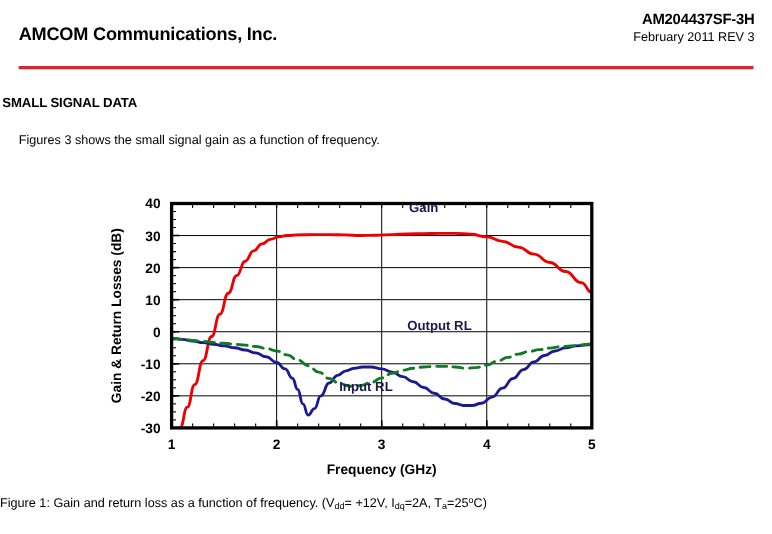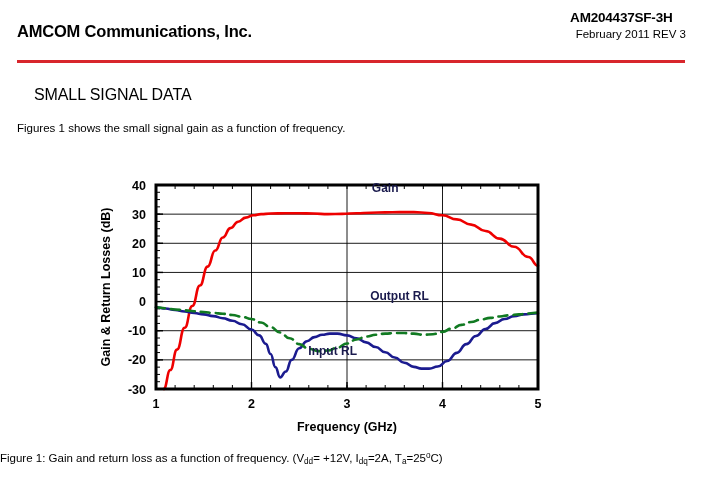--- a/index.html
+++ b/index.html
@@ -27,21 +27,21 @@
     position: absolute;
     left: 17px; top: 22px;
     font-size: 16.5px;
     font-weight: bold;
     letter-spacing: -0.2px;
     white-space: nowrap;
   }
   .hdr-right {
     position: absolute;
     right: 16px; top: 10px;
-    text-align: center;
+    text-align: right;
   }
   .hdr-part {
     font-size: 13.5px;
     font-weight: bold;
     letter-spacing: -0.2px;
     white-space: nowrap;
   }
   .hdr-rev {
     margin-top: 3px;
     font-size: 11.5px;
@@ -52,23 +52,23 @@
   .hdr-rule {
     position: absolute;
     left: 17px; top: 60px;
     width: 668px; height: 3px;
     background: #d8262c;
   }
 
   
   .sec-title {
     position: absolute;
-    left: 34px; top: 86px;
-    font-size: 16px;
-    font-weight: normal;
+    left: 2px; top: 86px;
+    font-size: 12px;
+    font-weight: bold;
     letter-spacing: -0.1px;
   }
   .sec-intro {
     position: absolute;
     left: 17px; top: 122px;
     font-size: 11.5px;
   }
 
   
   #figure {
@@ -96,21 +96,21 @@
   <div class="hdr">
     <div class="hdr-company">AMCOM Communications, Inc.</div>
     <div class="hdr-right">
       <div class="hdr-part">AM204437SF-3H</div>
       <div class="hdr-rev">February 2011  REV 3</div>
     </div>
   </div>
   <div class="hdr-rule"></div>
 
   <div class="sec-title">SMALL SIGNAL DATA</div>
-  <div class="sec-intro">Figures 1 shows the small signal gain as a function of frequency.</div>
+  <div class="sec-intro">Figures 3 shows the small signal gain as a function of frequency.</div>
 
   <div id="figure">
     <svg id="chart-svg" width="702" height="280" viewBox="0 0 702 280">
       <g id="gridlines">
           <line x1="156" x2="538" y1="199.85714285714286" y2="199.85714285714286" stroke="#000" stroke-width="0.9"></line>
           <line x1="156" x2="538" y1="170.71428571428572" y2="170.71428571428572" stroke="#000" stroke-width="0.9"></line>
           <line x1="156" x2="538" y1="141.57142857142856" y2="141.57142857142856" stroke="#000" stroke-width="0.9"></line>
           <line x1="156" x2="538" y1="112.42857142857143" y2="112.42857142857143" stroke="#000" stroke-width="0.9"></line>
           <line x1="156" x2="538" y1="83.28571428571428" y2="83.28571428571428" stroke="#000" stroke-width="0.9"></line>
           <line x1="156" x2="538" y1="54.14285714285714" y2="54.14285714285714" stroke="#000" stroke-width="0.9"></line>

